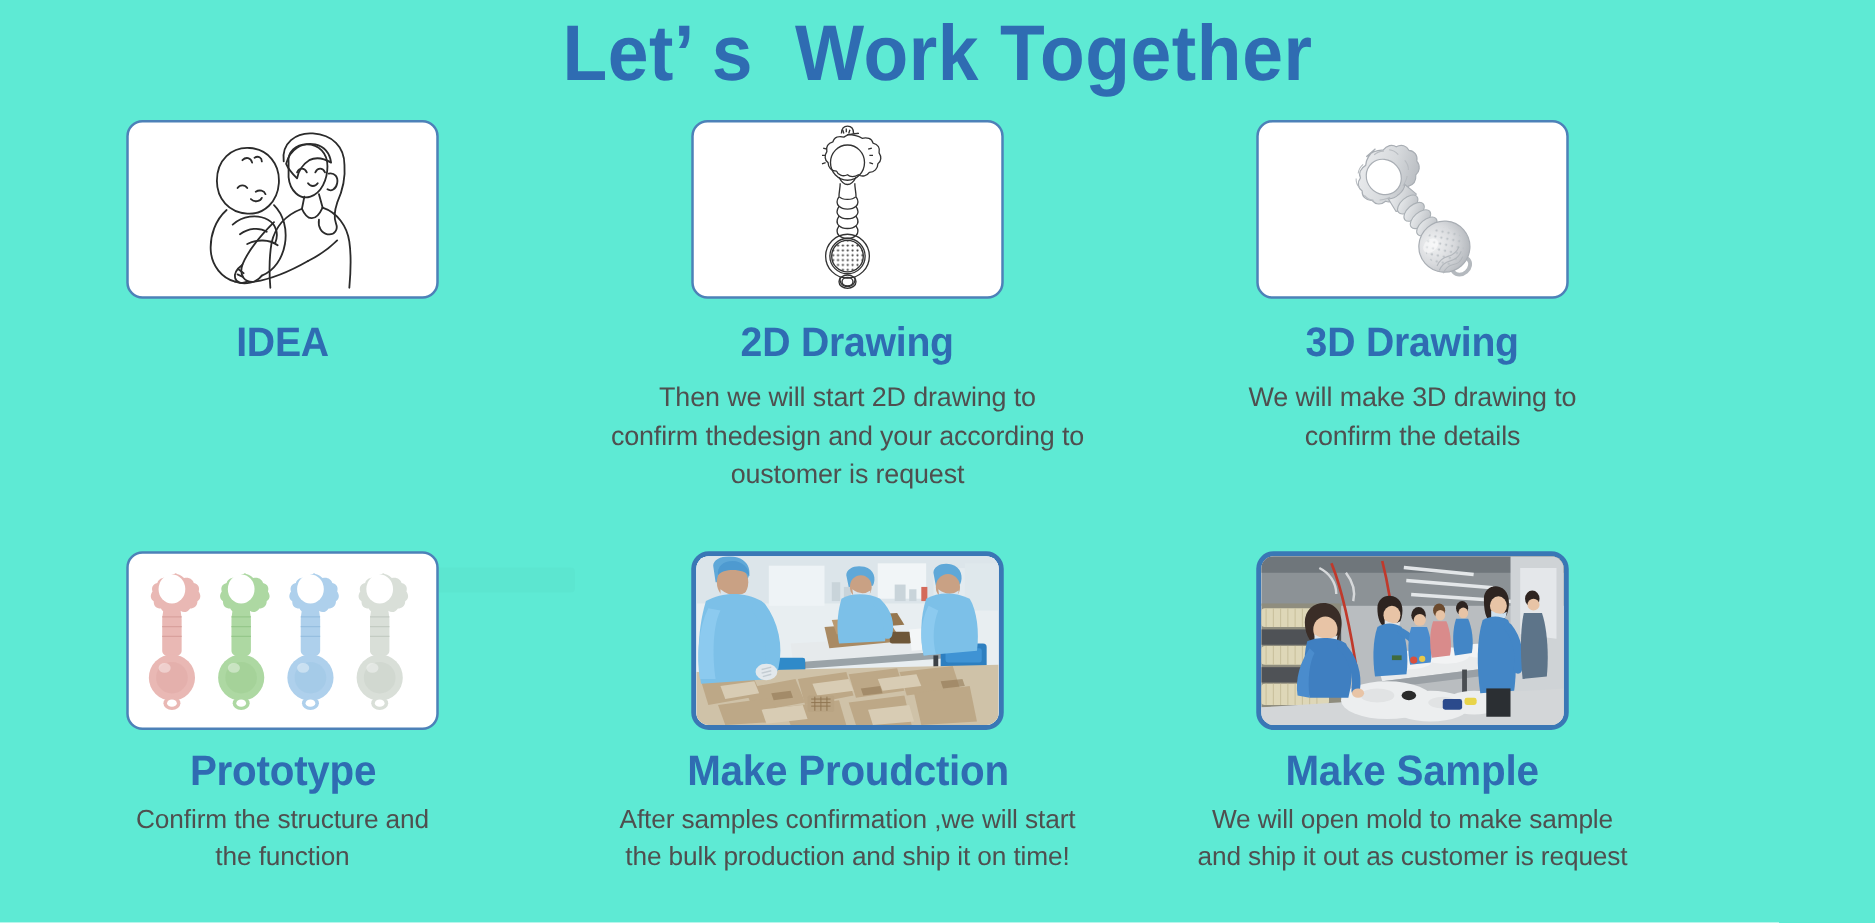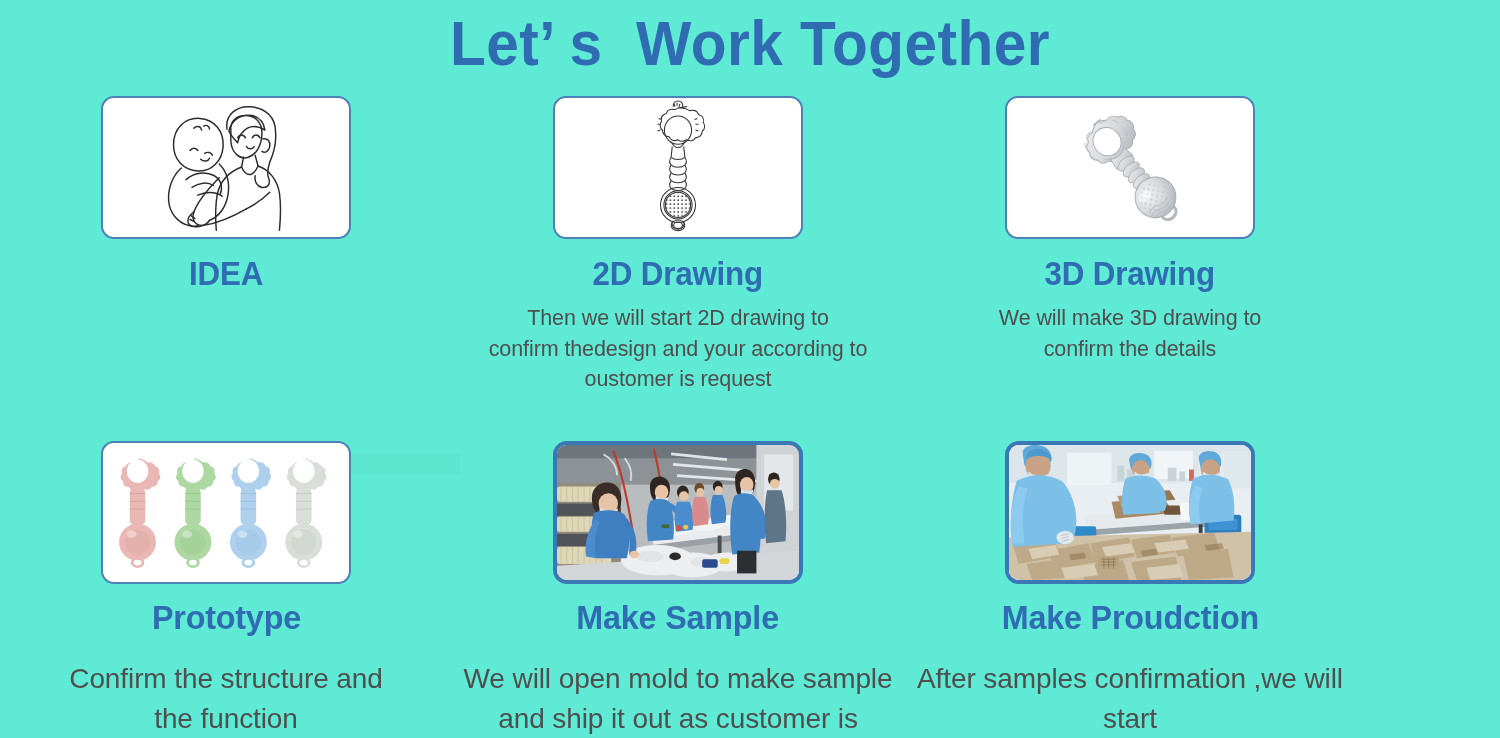--- a/index.html
+++ b/index.html
@@ -81,21 +81,21 @@
   .desc {
     margin-top: 10px;
     color: #4f4f4f;
     font-size: 21.5px;
     line-height: 1.43;
     text-align: center;
     max-width: 440px;
     white-space: pre-line;
     letter-spacing: -0.1px;
   }
-  .row2 .desc { margin-top: 22px; font-size: 28px; }
+  .row2 .desc { margin-top: 4px; font-size: 21px; }
 
   
   .watermark {
     position: absolute;
     left: 330px; top: 358px;
     width: 130px; height: 20px;
     background: rgba(0,0,0,0.015);
     border-radius: 3px;
     pointer-events: none;
   }
@@ -365,20 +365,127 @@
       </div>
       <div class="heading">Prototype</div>
       <div class="desc">Confirm the structure and
 the function</div>
     </div>
 
     <div class="cell row2">
       <div class="card photo">
         <svg viewBox="0 0 250 143" preserveAspectRatio="none">
 
+          <rect x="0" y="0" width="250" height="143" fill="#e8eef1"></rect>
+          <rect x="0" y="0" width="250" height="40" fill="#dce5ea"></rect>
+
+          <rect x="60" y="8" width="46" height="34" fill="#eef3f6"></rect>
+          <rect x="150" y="6" width="40" height="30" fill="#f1f5f7"></rect>
+          <rect x="196" y="10" width="30" height="26" fill="#e3ebef"></rect>
+          <rect x="222" y="6" width="28" height="40" fill="#dfe8ec"></rect>
+
+          <g fill="#c9d4da">
+            <rect x="112" y="22" width="7" height="16"></rect>
+            <rect x="122" y="26" width="6" height="12"></rect>
+            <rect x="164" y="24" width="9" height="14"></rect>
+            <rect x="176" y="28" width="6" height="10"></rect>
+          </g>
+          <rect x="186" y="26" width="5" height="12" fill="#d46a5a"></rect>
+
+          <path d="M78 74 L210 66 L212 80 L80 90 Z" fill="#e6eaec"></path>
+          <path d="M80 90 L212 80 L212 86 L80 96 Z" fill="#9aa3a8"></path>
+          <rect x="86" y="90" width="4" height="26" fill="#3c4146"></rect>
+          <rect x="196" y="84" width="4" height="24" fill="#3c4146"></rect>
+
+          <rect x="64" y="86" width="26" height="28" rx="2" fill="#2f8ac9"></rect>
+          <rect x="202" y="74" width="38" height="34" rx="3" fill="#2d7fc0"></rect>
+          <rect x="206" y="78" width="30" height="12" rx="2" fill="#3f93d4"></rect>
+
+          <g fill="#a98a63">
+            <path d="M106 60 L160 56 L170 72 L110 78 Z"></path>
+            <path d="M112 54 L152 51 L158 62 L116 66 Z" fill="#bb9a70"></path>
+            <path d="M130 50 L166 48 L172 58 L136 61 Z" fill="#96774f"></path>
+          </g>
+          <g fill="#7d6442" opacity="0.6">
+            <path d="M118 62 L146 59 L150 66 L122 69 Z"></path>
+          </g>
+          <rect x="160" y="64" width="18" height="10" rx="2" fill="#6e5738"></rect>
+
+          <path d="M176 62 L200 60 L202 78 L178 80 Z" fill="#f4f6f7"></path>
+
+          <path d="M0 98 L250 92 L250 143 L0 143 Z" fill="#cfc2a8"></path>
+          <g fill="#bda887">
+            <path d="M4 106 L46 100 L54 118 L10 126 Z"></path>
+            <path d="M40 112 L82 104 L90 124 L48 132 Z"></path>
+            <path d="M84 104 L124 98 L130 118 L90 126 Z"></path>
+            <path d="M126 100 L166 95 L172 114 L132 120 Z"></path>
+            <path d="M168 98 L212 93 L218 112 L174 118 Z"></path>
+            <path d="M18 126 L62 120 L70 140 L24 143 Z"></path>
+            <path d="M72 128 L118 122 L124 143 L78 143 Z"></path>
+            <path d="M126 124 L172 118 L178 143 L132 143 Z"></path>
+            <path d="M180 116 L226 110 L232 140 L186 143 Z"></path>
+          </g>
+          <g fill="#d8ccb4">
+            <path d="M20 110 L48 106 L52 116 L24 121 Z"></path>
+            <path d="M96 108 L126 104 L130 114 L100 118 Z"></path>
+            <path d="M150 104 L182 100 L186 110 L154 114 Z"></path>
+            <path d="M54 130 L88 126 L92 138 L58 142 Z"></path>
+            <path d="M142 130 L176 126 L180 140 L146 143 Z"></path>
+          </g>
+          <g fill="#8f7551" opacity="0.55">
+            <path d="M62 116 L78 114 L80 120 L64 122 Z"></path>
+            <path d="M136 112 L152 110 L154 116 L138 118 Z"></path>
+            <path d="M202 106 L220 104 L222 110 L204 112 Z"></path>
+          </g>
+          <rect x="92" y="118" width="22" height="14" rx="1.5" fill="#b9a483"></rect>
+          <g stroke="#8f7551" stroke-width="0.8">
+            <path d="M95 121 h16 M95 124 h16 M95 127 h16"></path>
+            <path d="M98 119 v12 M103 119 v12 M108 119 v12"></path>
+          </g>
+
+          <g>
+            <path d="M14 8 C14 2 24 -2 34 1 C44 4 46 14 42 20 L16 22 Z" fill="#5fa8d8"></path>
+            <ellipse cx="30" cy="22" rx="13" ry="15" fill="#c9a184"></ellipse>
+            <path d="M18 16 C22 10 40 10 44 17 C44 10 38 4 30 4 C22 4 17 9 18 16 Z" fill="#4e9ad0"></path>
+            <path d="M20 28 q11 9 22 2 l-2 9 q-10 6 -20 -2 z" fill="#d9e4ec"></path>
+            <path d="M8 38 C2 58 0 86 4 108 L62 104 C66 82 62 54 54 38 C40 30 22 30 8 38 Z" fill="#7cc0e8"></path>
+            <path d="M10 44 C2 60 0 84 3 104 L16 104 C13 82 14 58 20 46 Z" fill="#8ccaef"></path>
+            <path d="M52 44 C62 58 66 76 62 94" stroke="#7cc0e8" stroke-width="12" fill="none" stroke-linecap="round"></path>
+            <ellipse cx="58" cy="98" rx="9" ry="7" fill="#e2e8ec"></ellipse>
+            <g stroke="#c3ccd2" stroke-width="1.2">
+              <path d="M54 96 l8 -2 M54 99 l8 -2 M55 102 l7 -2"></path>
+            </g>
+          </g>
+
+          <g>
+            <path d="M124 16 C124 10 132 7 139 9 C147 11 149 19 146 25 L126 26 Z" fill="#5fa8d8"></path>
+            <ellipse cx="136" cy="26" rx="9" ry="10" fill="#c9a184"></ellipse>
+            <path d="M129 28 q8 6 15 1 l-1 6 q-7 5 -13 0 z" fill="#d9e4ec"></path>
+            <path d="M120 36 C116 50 116 64 118 74 L156 72 C158 60 156 46 152 36 C142 31 128 31 120 36 Z" fill="#7cc0e8"></path>
+            <path d="M150 40 C158 48 160 58 158 66" stroke="#7cc0e8" stroke-width="8" fill="none" stroke-linecap="round"></path>
+          </g>
+
+          <g>
+            <path d="M196 14 C196 8 204 5 211 7 C219 9 221 18 218 24 L198 25 Z" fill="#5fa8d8"></path>
+            <ellipse cx="208" cy="26" rx="10" ry="11" fill="#c9a184"></ellipse>
+            <path d="M200 28 q9 7 17 1 l-1 6 q-8 5 -15 0 z" fill="#d9e4ec"></path>
+            <path d="M190 36 C185 52 185 70 188 84 L232 80 C234 64 232 46 226 36 C214 30 200 30 190 36 Z" fill="#7cc0e8"></path>
+            <path d="M192 42 C185 56 185 72 188 84 L198 83 C195 70 196 56 200 46 Z" fill="#8ccaef"></path>
+          </g>
+        </svg>
+      </div>
+      <div class="heading">Make Proudction</div>
+      <div class="desc">After samples confirmation ,we will start
+the bulk production and ship it on time!</div>
+    </div>
+
+    <div class="cell row2">
+      <div class="card photo">
+        <svg viewBox="0 0 250 143" preserveAspectRatio="none">
+
           <rect x="0" y="0" width="250" height="143" fill="#b9bdc0"></rect>
           <rect x="0" y="0" width="250" height="42" fill="#8c9296"></rect>
           <rect x="0" y="0" width="250" height="14" fill="#6f767b"></rect>
 
           <g fill="#eef1f3" opacity="0.9">
             <rect x="118" y="8" width="58" height="3" transform="rotate(6 118 8)"></rect>
             <rect x="120" y="19" width="72" height="3" transform="rotate(5 120 19)"></rect>
             <rect x="124" y="31" width="84" height="3" transform="rotate(4 124 31)"></rect>
           </g>
 
@@ -486,121 +593,14 @@
           <rect x="150" y="121" width="16" height="9" rx="2" fill="#2b4a8c"></rect>
           <rect x="168" y="120" width="10" height="6" rx="2" fill="#e8d44a"></rect>
           <ellipse cx="122" cy="118" rx="6" ry="4" fill="#2b2b2b"></ellipse>
         </svg>
       </div>
       <div class="heading">Make Sample</div>
       <div class="desc">We will open mold to make sample
 and ship it out as customer is request</div>
     </div>
 
-    <div class="cell row2">
-      <div class="card photo">
-        <svg viewBox="0 0 250 143" preserveAspectRatio="none">
-
-          <rect x="0" y="0" width="250" height="143" fill="#e8eef1"></rect>
-          <rect x="0" y="0" width="250" height="40" fill="#dce5ea"></rect>
-
-          <rect x="60" y="8" width="46" height="34" fill="#eef3f6"></rect>
-          <rect x="150" y="6" width="40" height="30" fill="#f1f5f7"></rect>
-          <rect x="196" y="10" width="30" height="26" fill="#e3ebef"></rect>
-          <rect x="222" y="6" width="28" height="40" fill="#dfe8ec"></rect>
-
-          <g fill="#c9d4da">
-            <rect x="112" y="22" width="7" height="16"></rect>
-            <rect x="122" y="26" width="6" height="12"></rect>
-            <rect x="164" y="24" width="9" height="14"></rect>
-            <rect x="176" y="28" width="6" height="10"></rect>
-          </g>
-          <rect x="186" y="26" width="5" height="12" fill="#d46a5a"></rect>
-
-          <path d="M78 74 L210 66 L212 80 L80 90 Z" fill="#e6eaec"></path>
-          <path d="M80 90 L212 80 L212 86 L80 96 Z" fill="#9aa3a8"></path>
-          <rect x="86" y="90" width="4" height="26" fill="#3c4146"></rect>
-          <rect x="196" y="84" width="4" height="24" fill="#3c4146"></rect>
-
-          <rect x="64" y="86" width="26" height="28" rx="2" fill="#2f8ac9"></rect>
-          <rect x="202" y="74" width="38" height="34" rx="3" fill="#2d7fc0"></rect>
-          <rect x="206" y="78" width="30" height="12" rx="2" fill="#3f93d4"></rect>
-
-          <g fill="#a98a63">
-            <path d="M106 60 L160 56 L170 72 L110 78 Z"></path>
-            <path d="M112 54 L152 51 L158 62 L116 66 Z" fill="#bb9a70"></path>
-            <path d="M130 50 L166 48 L172 58 L136 61 Z" fill="#96774f"></path>
-          </g>
-          <g fill="#7d6442" opacity="0.6">
-            <path d="M118 62 L146 59 L150 66 L122 69 Z"></path>
-          </g>
-          <rect x="160" y="64" width="18" height="10" rx="2" fill="#6e5738"></rect>
-
-          <path d="M176 62 L200 60 L202 78 L178 80 Z" fill="#f4f6f7"></path>
-
-          <path d="M0 98 L250 92 L250 143 L0 143 Z" fill="#cfc2a8"></path>
-          <g fill="#bda887">
-            <path d="M4 106 L46 100 L54 118 L10 126 Z"></path>
-            <path d="M40 112 L82 104 L90 124 L48 132 Z"></path>
-            <path d="M84 104 L124 98 L130 118 L90 126 Z"></path>
-            <path d="M126 100 L166 95 L172 114 L132 120 Z"></path>
-            <path d="M168 98 L212 93 L218 112 L174 118 Z"></path>
-            <path d="M18 126 L62 120 L70 140 L24 143 Z"></path>
-            <path d="M72 128 L118 122 L124 143 L78 143 Z"></path>
-            <path d="M126 124 L172 118 L178 143 L132 143 Z"></path>
-            <path d="M180 116 L226 110 L232 140 L186 143 Z"></path>
-          </g>
-          <g fill="#d8ccb4">
-            <path d="M20 110 L48 106 L52 116 L24 121 Z"></path>
-            <path d="M96 108 L126 104 L130 114 L100 118 Z"></path>
-            <path d="M150 104 L182 100 L186 110 L154 114 Z"></path>
-            <path d="M54 130 L88 126 L92 138 L58 142 Z"></path>
-            <path d="M142 130 L176 126 L180 140 L146 143 Z"></path>
-          </g>
-          <g fill="#8f7551" opacity="0.55">
-            <path d="M62 116 L78 114 L80 120 L64 122 Z"></path>
-            <path d="M136 112 L152 110 L154 116 L138 118 Z"></path>
-            <path d="M202 106 L220 104 L222 110 L204 112 Z"></path>
-          </g>
-          <rect x="92" y="118" width="22" height="14" rx="1.5" fill="#b9a483"></rect>
-          <g stroke="#8f7551" stroke-width="0.8">
-            <path d="M95 121 h16 M95 124 h16 M95 127 h16"></path>
-            <path d="M98 119 v12 M103 119 v12 M108 119 v12"></path>
-          </g>
-
-          <g>
-            <path d="M14 8 C14 2 24 -2 34 1 C44 4 46 14 42 20 L16 22 Z" fill="#5fa8d8"></path>
-            <ellipse cx="30" cy="22" rx="13" ry="15" fill="#c9a184"></ellipse>
-            <path d="M18 16 C22 10 40 10 44 17 C44 10 38 4 30 4 C22 4 17 9 18 16 Z" fill="#4e9ad0"></path>
-            <path d="M20 28 q11 9 22 2 l-2 9 q-10 6 -20 -2 z" fill="#d9e4ec"></path>
-            <path d="M8 38 C2 58 0 86 4 108 L62 104 C66 82 62 54 54 38 C40 30 22 30 8 38 Z" fill="#7cc0e8"></path>
-            <path d="M10 44 C2 60 0 84 3 104 L16 104 C13 82 14 58 20 46 Z" fill="#8ccaef"></path>
-            <path d="M52 44 C62 58 66 76 62 94" stroke="#7cc0e8" stroke-width="12" fill="none" stroke-linecap="round"></path>
-            <ellipse cx="58" cy="98" rx="9" ry="7" fill="#e2e8ec"></ellipse>
-            <g stroke="#c3ccd2" stroke-width="1.2">
-              <path d="M54 96 l8 -2 M54 99 l8 -2 M55 102 l7 -2"></path>
-            </g>
-          </g>
-
-          <g>
-            <path d="M124 16 C124 10 132 7 139 9 C147 11 149 19 146 25 L126 26 Z" fill="#5fa8d8"></path>
-            <ellipse cx="136" cy="26" rx="9" ry="10" fill="#c9a184"></ellipse>
-            <path d="M129 28 q8 6 15 1 l-1 6 q-7 5 -13 0 z" fill="#d9e4ec"></path>
-            <path d="M120 36 C116 50 116 64 118 74 L156 72 C158 60 156 46 152 36 C142 31 128 31 120 36 Z" fill="#7cc0e8"></path>
-            <path d="M150 40 C158 48 160 58 158 66" stroke="#7cc0e8" stroke-width="8" fill="none" stroke-linecap="round"></path>
-          </g>
-
-          <g>
-            <path d="M196 14 C196 8 204 5 211 7 C219 9 221 18 218 24 L198 25 Z" fill="#5fa8d8"></path>
-            <ellipse cx="208" cy="26" rx="10" ry="11" fill="#c9a184"></ellipse>
-            <path d="M200 28 q9 7 17 1 l-1 6 q-8 5 -15 0 z" fill="#d9e4ec"></path>
-            <path d="M190 36 C185 52 185 70 188 84 L232 80 C234 64 232 46 226 36 C214 30 200 30 190 36 Z" fill="#7cc0e8"></path>
-            <path d="M192 42 C185 56 185 72 188 84 L198 83 C195 70 196 56 200 46 Z" fill="#8ccaef"></path>
-          </g>
-        </svg>
-      </div>
-      <div class="heading">Make Proudction</div>
-      <div class="desc">After samples confirmation ,we will start
-the bulk production and ship it on time!</div>
-    </div>
-
   </div>
 </div>
 
 </body></html>

